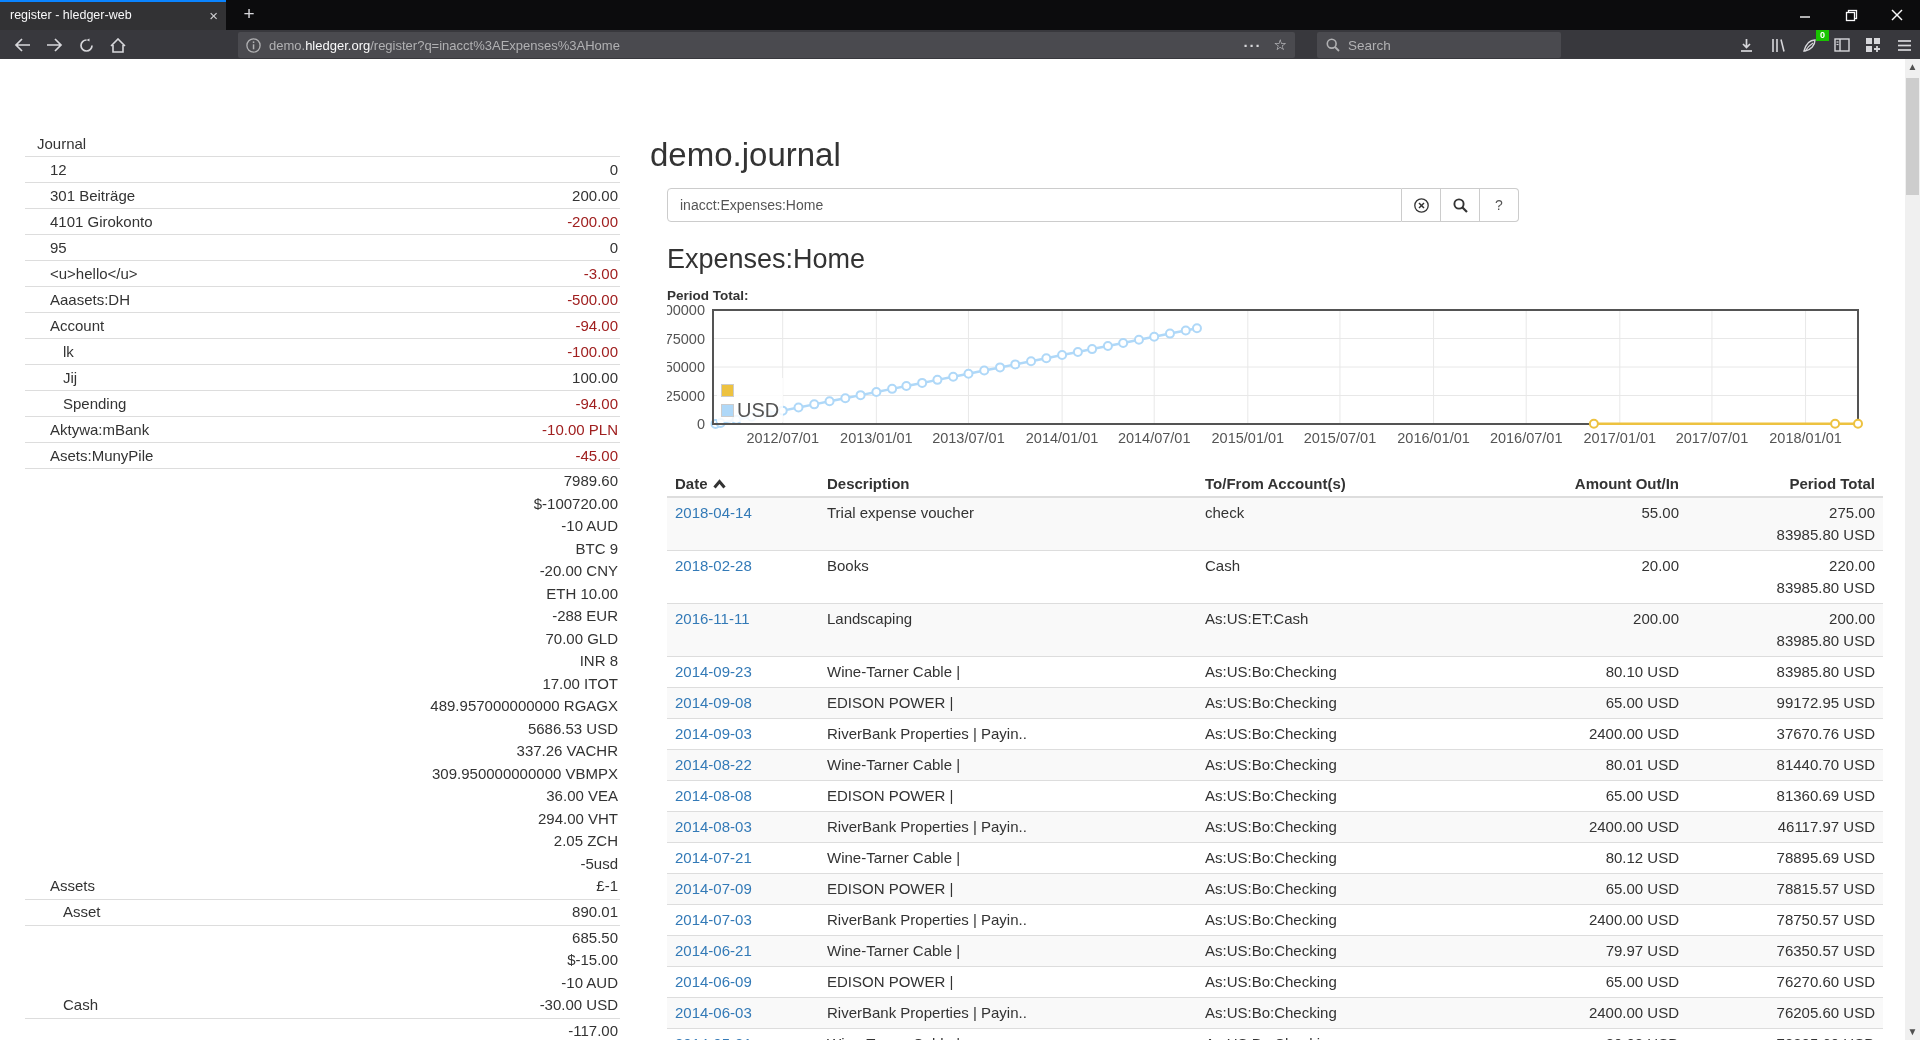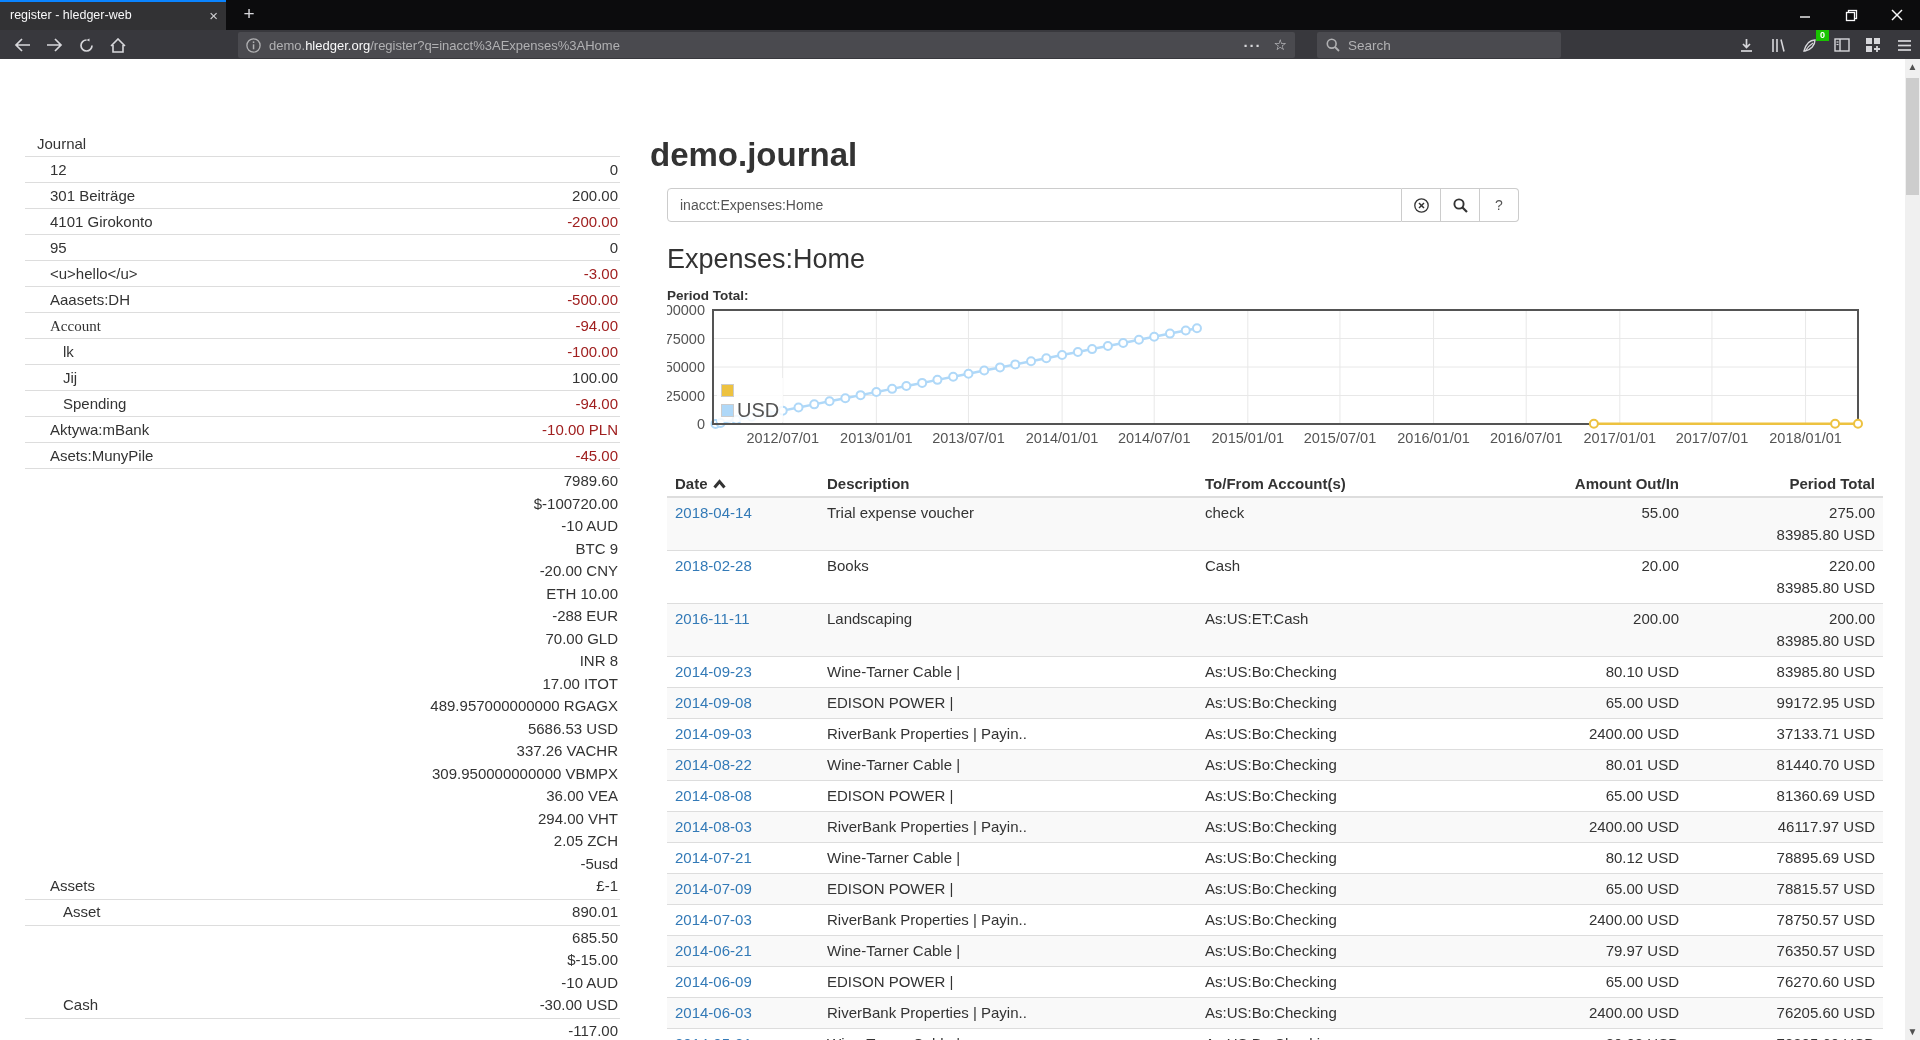--- a/index.html
+++ b/index.html
@@ -43,21 +43,21 @@
   .sidebar { position:absolute; left:25px; top:71px; width:595px; font-size:15px; }
   .s-row { display:flex; align-items:flex-end; border-top:1px solid #ddd; padding:1px 0; min-height:26px; }
   .s-row.first { border-top:none; }
   .s-name { line-height:22.5px; color:#333; text-decoration:none; white-space:nowrap; }
   .s-amts { flex:1; text-align:right; padding-right:2px; }
   .s-amts div { line-height:22.5px; color:#333; white-space:nowrap; }
   .s-amts div.neg { color:#a02020; }
 
   
   .main { position:absolute; left:667px; top:78px; width:1217px; }
-  h1.pagetitle { font-size:33px; font-weight:700; color:#333; margin:0 0 15px -17px; line-height:36px; }
+  h1.pagetitle { font-size:33px; font-weight:400; color:#333; margin:0 0 15px -17px; line-height:36px; }
   .qform { display:flex; width:852px; height:34px; margin-bottom:22px; }
   .qform input { flex:1; height:34px; border:1px solid #ccc; border-radius:4px 0 0 4px; padding:6px 12px;
                  font-size:14px; color:#555; font-family:"Liberation Sans",sans-serif; outline:none; }
   .qbtn { width:39px; height:34px; background:#fff; border:1px solid #ccc; border-left:none;
           display:flex; align-items:center; justify-content:center; font-size:14px; color:#555; padding:0; }
   .qbtn.last { border-radius:0 4px 4px 0; }
   h2.acctheading { font-size:27px; font-weight:400; color:#333; margin:0 0 14px 0; line-height:30px; }
   .pt-label { font-size:13.5px; font-weight:bold; color:#333; margin-bottom:2px; }
   .chart { position:relative; width:1217px; height:147px; }
   .chart-legend { position:absolute; left:50px; top:73px; background:rgba(255,255,255,0.85); padding:2px 4px; }
@@ -232,21 +232,21 @@
             <div class="neg">-3.00</div>
           </div>
         </div>
         <div class="s-row">
           <a class="s-name" href="#" style="padding-left: 25px;">Aaasets:DH</a>
           <div class="s-amts">
             <div class="neg">-500.00</div>
           </div>
         </div>
         <div class="s-row">
-          <a class="s-name" href="#" style="padding-left: 25px; font-family: Liberation Serif, serif;">Account</a>
+          <a class="s-name" href="#" style="padding-left: 25px;">Account</a>
           <div class="s-amts">
             <div class="neg">-94.00</div>
           </div>
         </div>
         <div class="s-row">
           <a class="s-name" href="#" style="padding-left: 38px;">lk</a>
           <div class="s-amts">
             <div class="neg">-100.00</div>
           </div>
         </div>
@@ -496,21 +496,21 @@
               <td class="num">
                 <div>99172.95 USD</div>
               </td>
             </tr>
             <tr>
               <td><a class="datelink" href="#">2014-09-03</a></td>
               <td>RiverBank Properties | Payin..</td>
               <td>As:US:Bo:Checking</td>
               <td class="num">2400.00 USD</td>
               <td class="num">
-                <div>37133.71 USD</div>
+                <div>37670.76 USD</div>
               </td>
             </tr>
             <tr>
               <td><a class="datelink" href="#">2014-08-22</a></td>
               <td>Wine-Tarner Cable |</td>
               <td>As:US:Bo:Checking</td>
               <td class="num">80.01 USD</td>
               <td class="num">
                 <div>81440.70 USD</div>
               </td>

